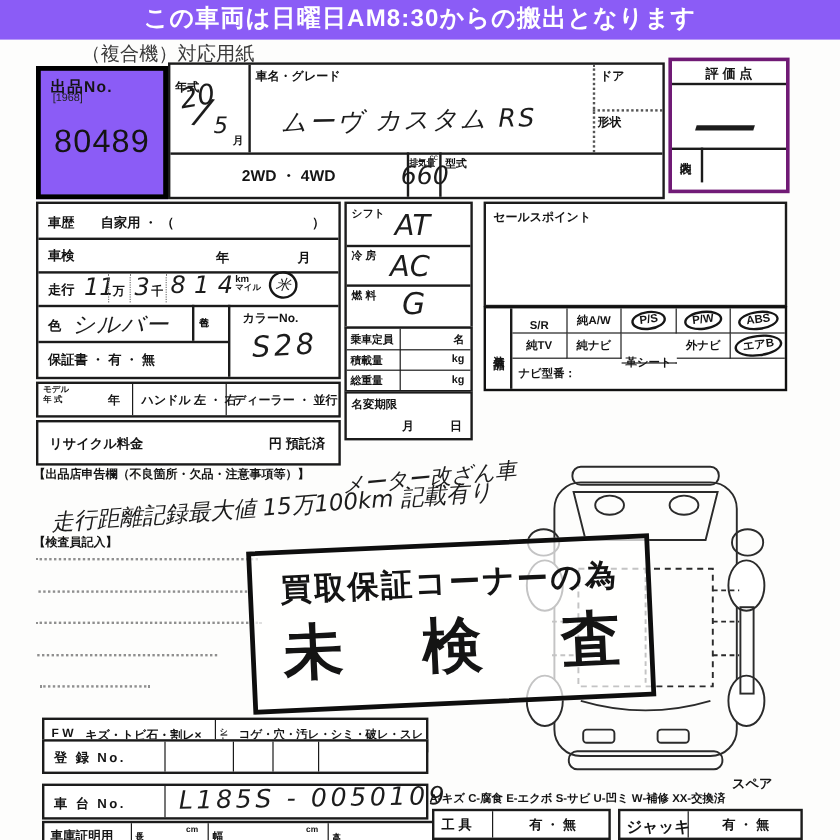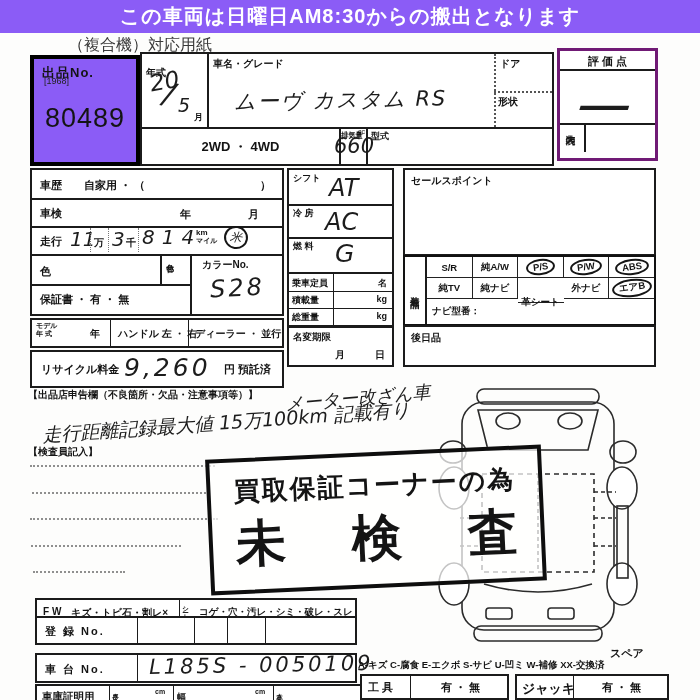--- a/index.html
+++ b/index.html
@@ -93,20 +93,21 @@
     <div class="abs hw" style="left:110px;top:55px;font-size:20px;letter-spacing:7px;">814</div>
     <div class="abs" style="left:106px;top:58px;height:24px;border-left:1px dotted #777;"></div>
     <div class="abs" style="left:164px;top:59px;display:flex;flex-direction:column;line-height:1;">
       <span style="font-size:8px;font-weight:bold;">km</span>
       <span style="font-size:7px;font-weight:bold;">マイル</span>
     </div>
     <div class="abs hw" style="left:192px;top:56px;font-size:12px;border:2px solid #161616;border-radius:50%;padding:1px 4px;transform:rotate(8deg);">米</div>
     <div class="abs" style="left:0;top:84px;width:100%;border-top:2px solid #1b1b1b;"></div>
 
     <div class="abs lbl" style="left:8px;top:94px;font-size:11px;">色</div>
+    <div class="abs hw" style="left:28px;top:88px;font-size:19px;letter-spacing:1px;">シルバー</div>
     <div class="abs" style="left:128px;top:84px;height:30px;border-left:2px solid #1b1b1b;"></div>
     <div class="abs vtext" style="left:133px;top:88px;font-size:8px;">色替</div>
     <div class="abs" style="left:158px;top:84px;height:60px;border-left:2px solid #1b1b1b;"></div>
     <div class="abs lbl" style="left:170px;top:88px;font-size:10px;">カラーNo.</div>
     <div class="abs hw" style="left:178px;top:104px;font-size:24px;letter-spacing:3px;transform:rotate(-3deg);">S28</div>
     <div class="abs" style="left:0;top:114px;width:158px;border-top:2px solid #1b1b1b;"></div>
     <div class="abs lbl" style="left:8px;top:122px;font-size:11px;">保証書 ・ 有 ・ 無</div>
   </div>
 
   <div class="abs b2" style="left:30px;top:318px;width:250px;height:26px;">
@@ -116,21 +117,20 @@
     </div>
     <div class="abs lbl" style="left:58px;top:7px;font-size:10px;">年</div>
     <div class="abs" style="left:78px;top:0;height:100%;border-left:1.5px solid #1b1b1b;"></div>
     <div class="abs lbl" style="left:86px;top:7px;font-size:10px;">ハンドル 左 ・ 右</div>
     <div class="abs" style="left:156px;top:0;height:100%;border-left:1.5px solid #1b1b1b;"></div>
     <div class="abs lbl" style="left:163px;top:7px;font-size:10px;">ディーラー ・ 並行</div>
   </div>
 
   <div class="abs b2" style="left:30px;top:350px;width:250px;height:34px;">
     <div class="abs lbl" style="left:9px;top:10px;font-size:11px;">リサイクル料金</div>
-    <div class="abs hw" style="left:92px;top:1px;font-size:25px;letter-spacing:3px;">9,260</div>
     <div class="abs lbl" style="left:192px;top:10px;font-size:11px;">円 預託済</div>
   </div>
   <div class="abs lbl" style="left:28px;top:388px;font-size:10px;">【出品店申告欄（不良箇所・欠品・注意事項等）】</div>
 
   <div class="abs b2" style="left:287px;top:168px;width:103px;height:102px;">
     <div class="abs lbl" style="left:4px;top:2px;font-size:9px;">シフト</div>
     <div class="abs hw" style="left:40px;top:4px;font-size:24px;">AT</div>
     <div class="abs" style="left:0;top:34px;width:100%;border-top:2px solid #1b1b1b;"></div>
     <div class="abs lbl" style="left:4px;top:37px;font-size:9px;">冷 房</div>
     <div class="abs hw" style="left:36px;top:38px;font-size:24px;">AC</div>
@@ -160,21 +160,21 @@
   <div class="abs b2" style="left:403px;top:168px;width:249px;height:84px;">
     <div class="abs lbl" style="left:6px;top:4px;font-size:10px;">セールスポイント</div>
   </div>
 
   <div class="abs" style="left:403px;top:255px;width:249px;height:67px;border:2.5px solid #111;background:#fff;display:flex;">
     <div style="width:20px;border-right:2px solid #1b1b1b;display:flex;align-items:center;justify-content:center;">
       <span class="vtext" style="font-size:9.5px;letter-spacing:2px;">装備品</span>
     </div>
     <div style="flex:1;display:flex;flex-direction:column;">
       <div style="display:flex;height:21px;">
-        <div class="eqcell" style="flex:1;">
+        <div class="eqcell" style="flex:1;align-items:flex-end;">
             <span>S/R</span>
           </div>
         <div class="eqcell" style="flex:1;">
             <span>純A/W</span>
           </div>
         <div class="eqcell" style="flex:1;">
             <span class="circ">P/S</span>
           </div>
         <div class="eqcell" style="flex:1;">
             <span class="circ">P/W</span>
@@ -199,23 +199,20 @@
         <div class="eqcell" style="flex:1;border-right:none;">
             <span class="circ">エアB</span>
           </div>
       </div>
       <div style="flex:1;display:flex;align-items:center;padding-left:5px;font-size:9.5px;font-weight:bold;">
         <span>ナビ型番：</span>
       </div>
     </div>
   </div>
 
-  <div class="abs b2" style="left:403px;top:325px;width:249px;height:38px;">
-    <div class="abs lbl" style="left:6px;top:4px;font-size:10px;">後日品</div>
-  </div>
 
   <div class="abs hw" style="left:285px;top:386px;font-size:18px;transform:rotate(-5deg);z-index:3;">メーター改ざん車</div>
   <div class="abs hw" style="left:42px;top:410px;font-size:19px;transform:rotate(-4deg);z-index:3;">走行距離記録最大値 15万100km 記載有り</div>
 
   <div class="abs lbl" style="left:28px;top:445px;font-size:10px;">【検査員記入】</div>
   <div class="abs dotline" style="left:30px;top:465px;width:185px;"></div>
   <div class="abs dotline" style="left:32px;top:492px;width:178px;"></div>
   <div class="abs dotline" style="left:30px;top:518px;width:188px;"></div>
   <div class="abs dotline" style="left:31px;top:545px;width:150px;"></div>
   <div class="abs dotline" style="left:33px;top:571px;width:92px;"></div>

